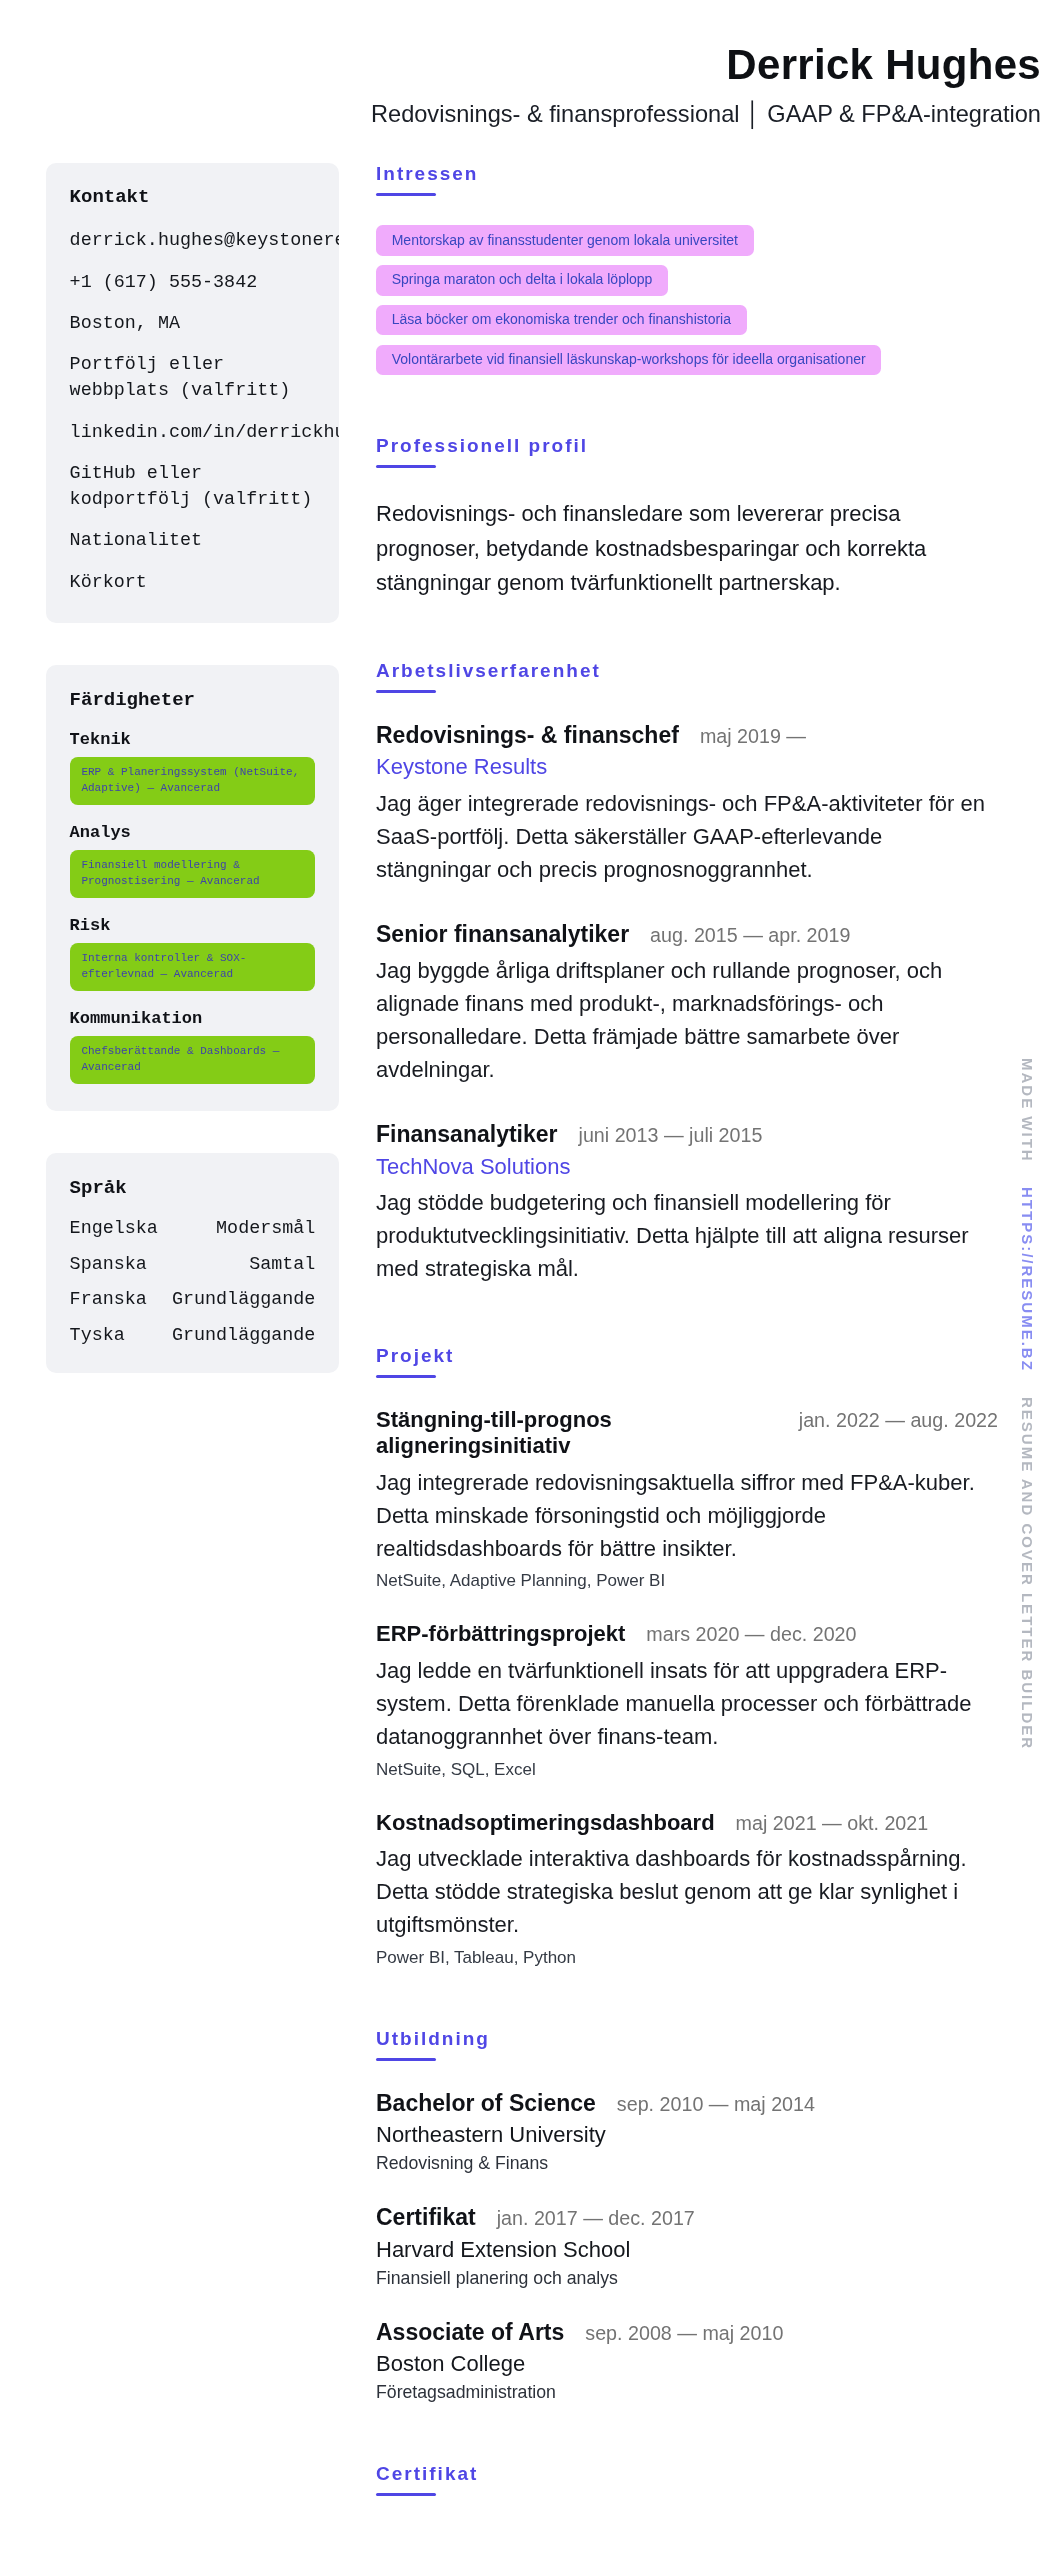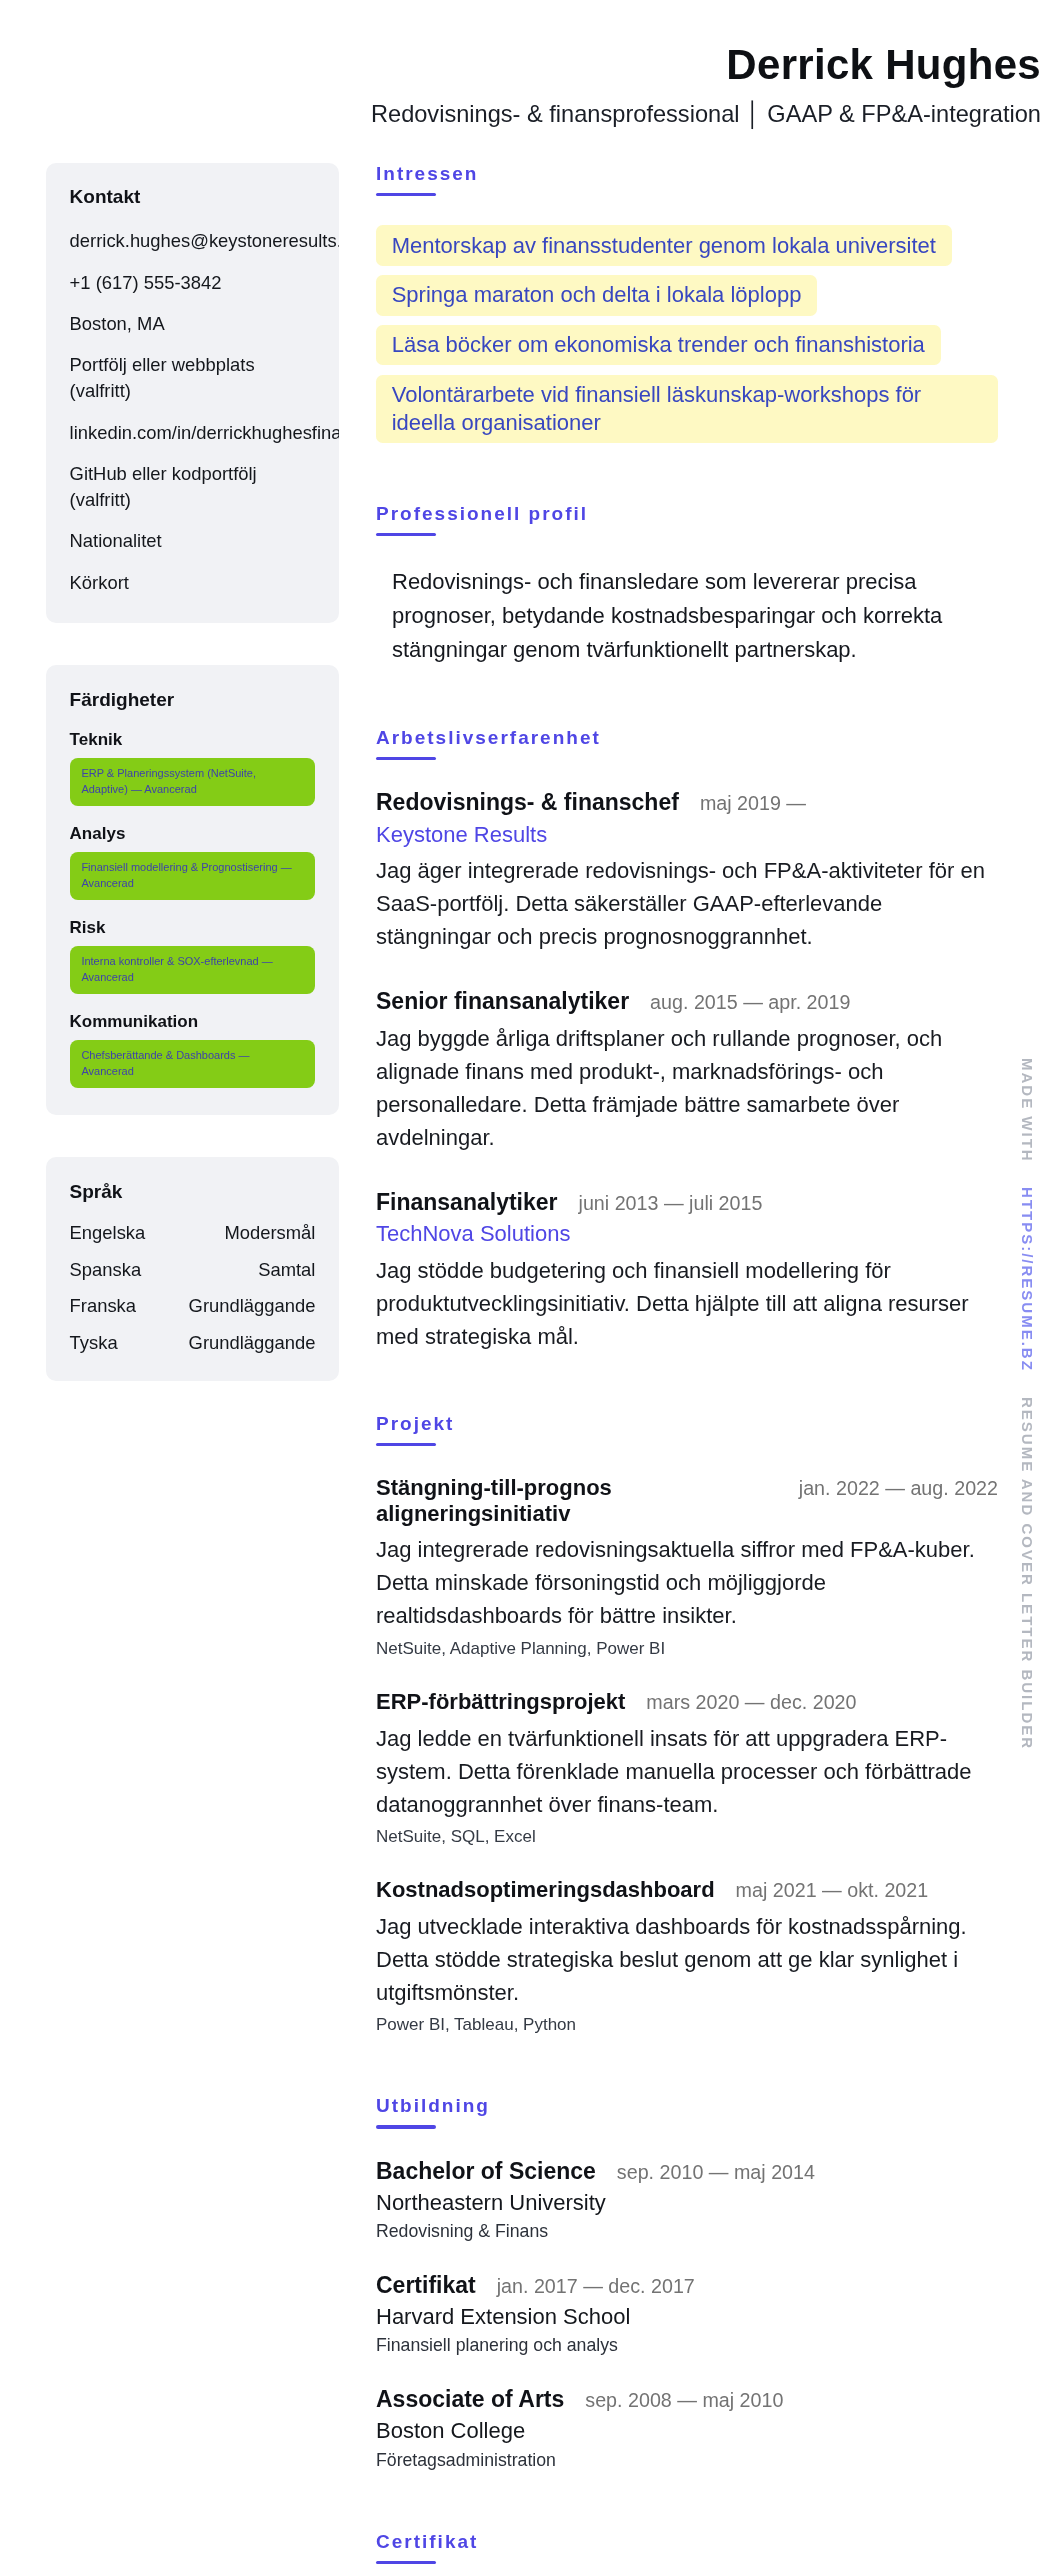--- a/index.html
+++ b/index.html
@@ -6,21 +6,21 @@
   html, body { margin:0; padding:0; background:#ffffff; }
   body { width:1041px; font-family:"Liberation Sans","DejaVu Sans",sans-serif; color:#15181e; }
   .page { position:relative; width:1041px; min-height:2576px; overflow:hidden; background:#fff; }
 
   .header { text-align:right; padding-top:41px; }
   .name { font-size:42px; font-weight:700; color:#0e1014; margin:0; letter-spacing:0.3px; }
   .subtitle { font-size:23.6px; color:#1a1e26; margin-top:11.8px; }
 
   .columns { display:flex; gap:37px; padding:35px 43px 59px 46px; align-items:flex-start; }
   .sidebar { flex:0 0 293px; width:293px; }
-  .card { background:#f1f2f5; border-radius:10px; padding:23.6px 23.6px 27.5px; margin-bottom:42px; overflow:hidden; }
+  .card { background:#f1f2f5; border-radius:10px; padding:23.6px 23.6px 27.5px; margin-bottom:42px; overflow:hidden;font-family:Liberation Mono, monospace; }
   .card-title { font-size:19px; font-weight:700; margin:0 0 19.7px; color:#101217; }
   .contact-item { font-size:18.4px; line-height:1.4; margin-bottom:15.7px; color:#14171c; }
   .contact-item:last-child { margin-bottom:0; }
   .nowrap { white-space:nowrap; }
 
   .skill-group { margin-bottom:18.4px; }
   .skill-group:last-child { margin-bottom:0; }
   .skill-label { font-size:17px; font-weight:700; margin:0 0 7.9px; color:#101217; }
   .skill-pill { background:#84cc16; color:#3e44a8; font-size:11px; line-height:1.45; padding:7.9px 11.8px; border-radius:7.9px; }
 
@@ -29,21 +29,21 @@
 
   .main { flex:1; min-width:0; }
   .section { margin-top:60px; }
   .section:first-child { margin-top:0; }
   .sec-title { color:#4f46e5; font-size:19px; font-weight:700; letter-spacing:2px; }
   .sec-bar { width:60px; height:3.3px; background:#4f46e5; border-radius:2px; margin-top:7.9px; }
   .sec-body { margin-top:29px; }
 
   .ipill-row { margin-bottom:9.2px; }
   .ipill-row:last-child { margin-bottom:8px; }
-  .ipill { display:inline-block; background:#fef9c3; color:#3847c0; font-size:22px; line-height:1.25; padding:6.6px 15.7px; border-radius:6.6px; }
+  .ipill { display:inline-block; background:#f0abfc; color:#3847c0; font-size:14px; line-height:1.25; padding:6.6px 15.7px; border-radius:6.6px; }
 
   .para { font-size:22px; line-height:1.55; color:#15181e; }
 
   .entry { margin-bottom:35px; }
   .entry:last-child { margin-bottom:0; }
   .entry-head { display:flex; justify-content:flex-start; align-items:baseline; gap:21px; }
   .entry-title { font-size:23px; font-weight:700; color:#101217; }
   .entry-dates { font-size:19.7px; color:#737373; white-space:nowrap; }
   .entry-company { font-size:22px; color:#4f46e5; margin-top:5.2px; }
   .entry-desc { font-size:22px; line-height:1.5; color:#181b21; margin-top:6.6px; }
@@ -146,21 +146,21 @@
           <div class="ipill-row">
             <span class="ipill">Volontärarbete vid finansiell läskunskap-workshops för ideella organisationer</span>
           </div>
         </div>
       </div>
 
       <div class="section">
         <div class="sec-title">Professionell profil</div>
         <div class="sec-bar"></div>
         <div class="sec-body">
-          <p class="para" style="margin:16px">Redovisnings- och finansledare som levererar precisa prognoser, betydande kostnadsbesparingar och korrekta stängningar genom tvärfunktionellt partnerskap.</p>
+          <p class="para" style="margin:0">Redovisnings- och finansledare som levererar precisa prognoser, betydande kostnadsbesparingar och korrekta stängningar genom tvärfunktionellt partnerskap.</p>
         </div>
       </div>
 
       <div class="section">
         <div class="sec-title">Arbetslivserfarenhet</div>
         <div class="sec-bar"></div>
         <div class="sec-body">
           <div class="entry">
             <div class="entry-head">
               <div class="entry-title">Redovisnings- &amp; finanschef</div>

